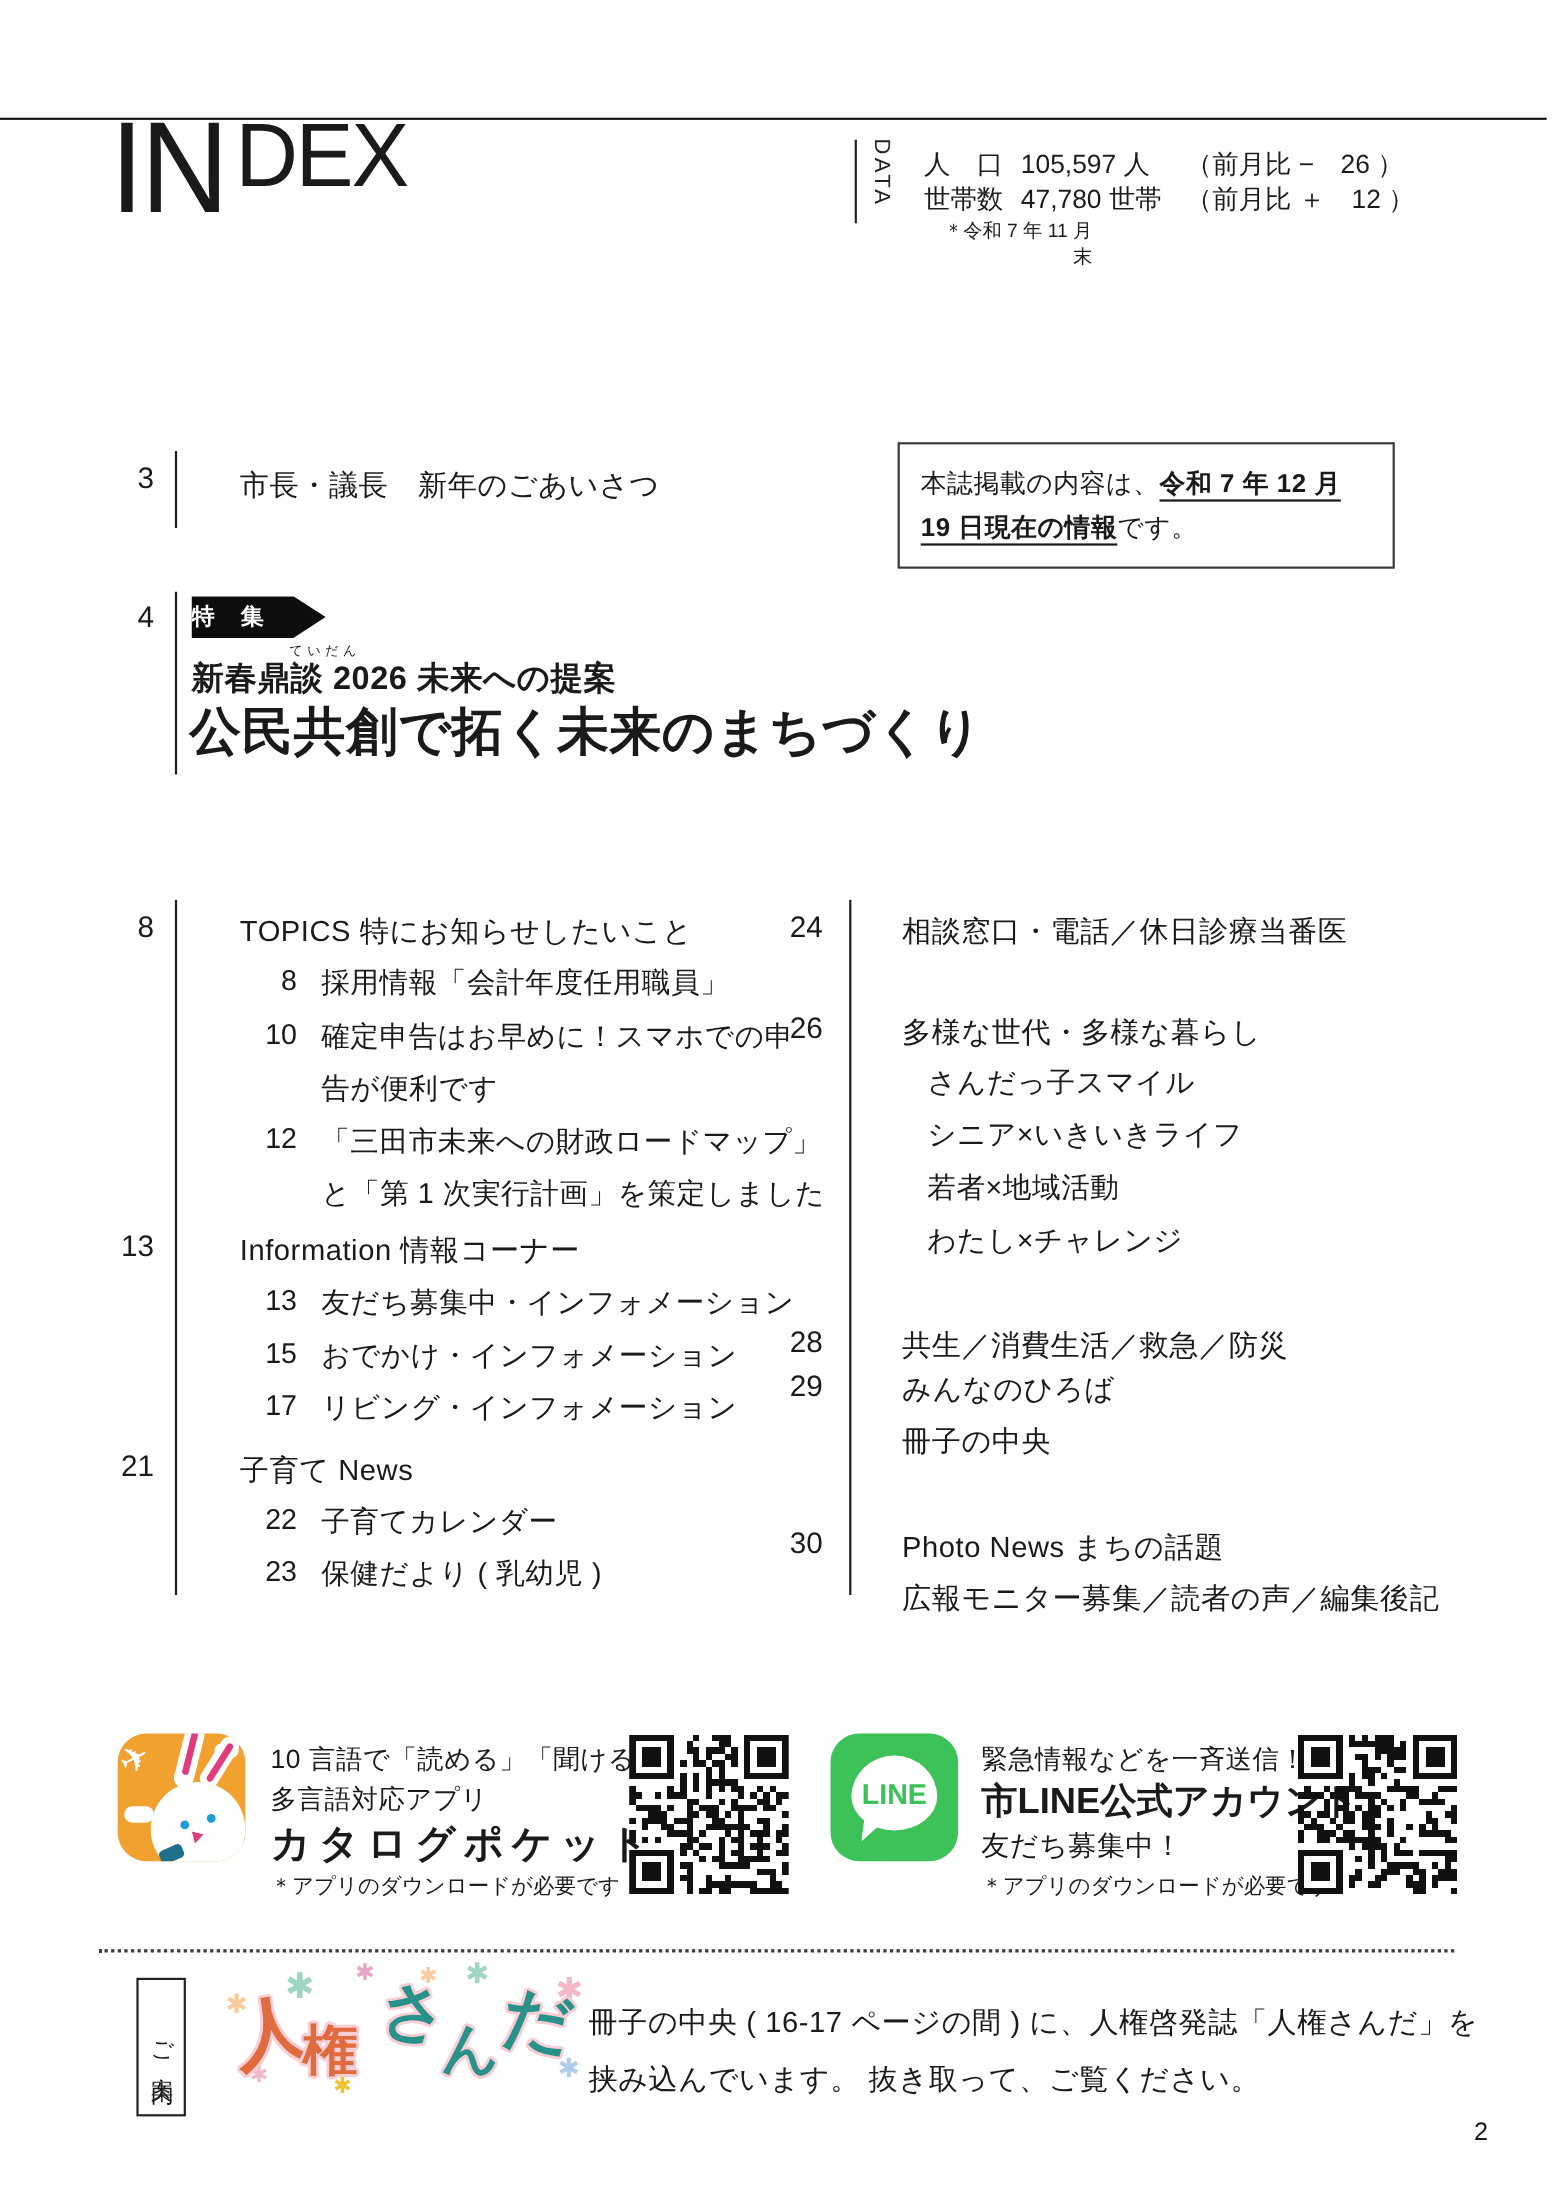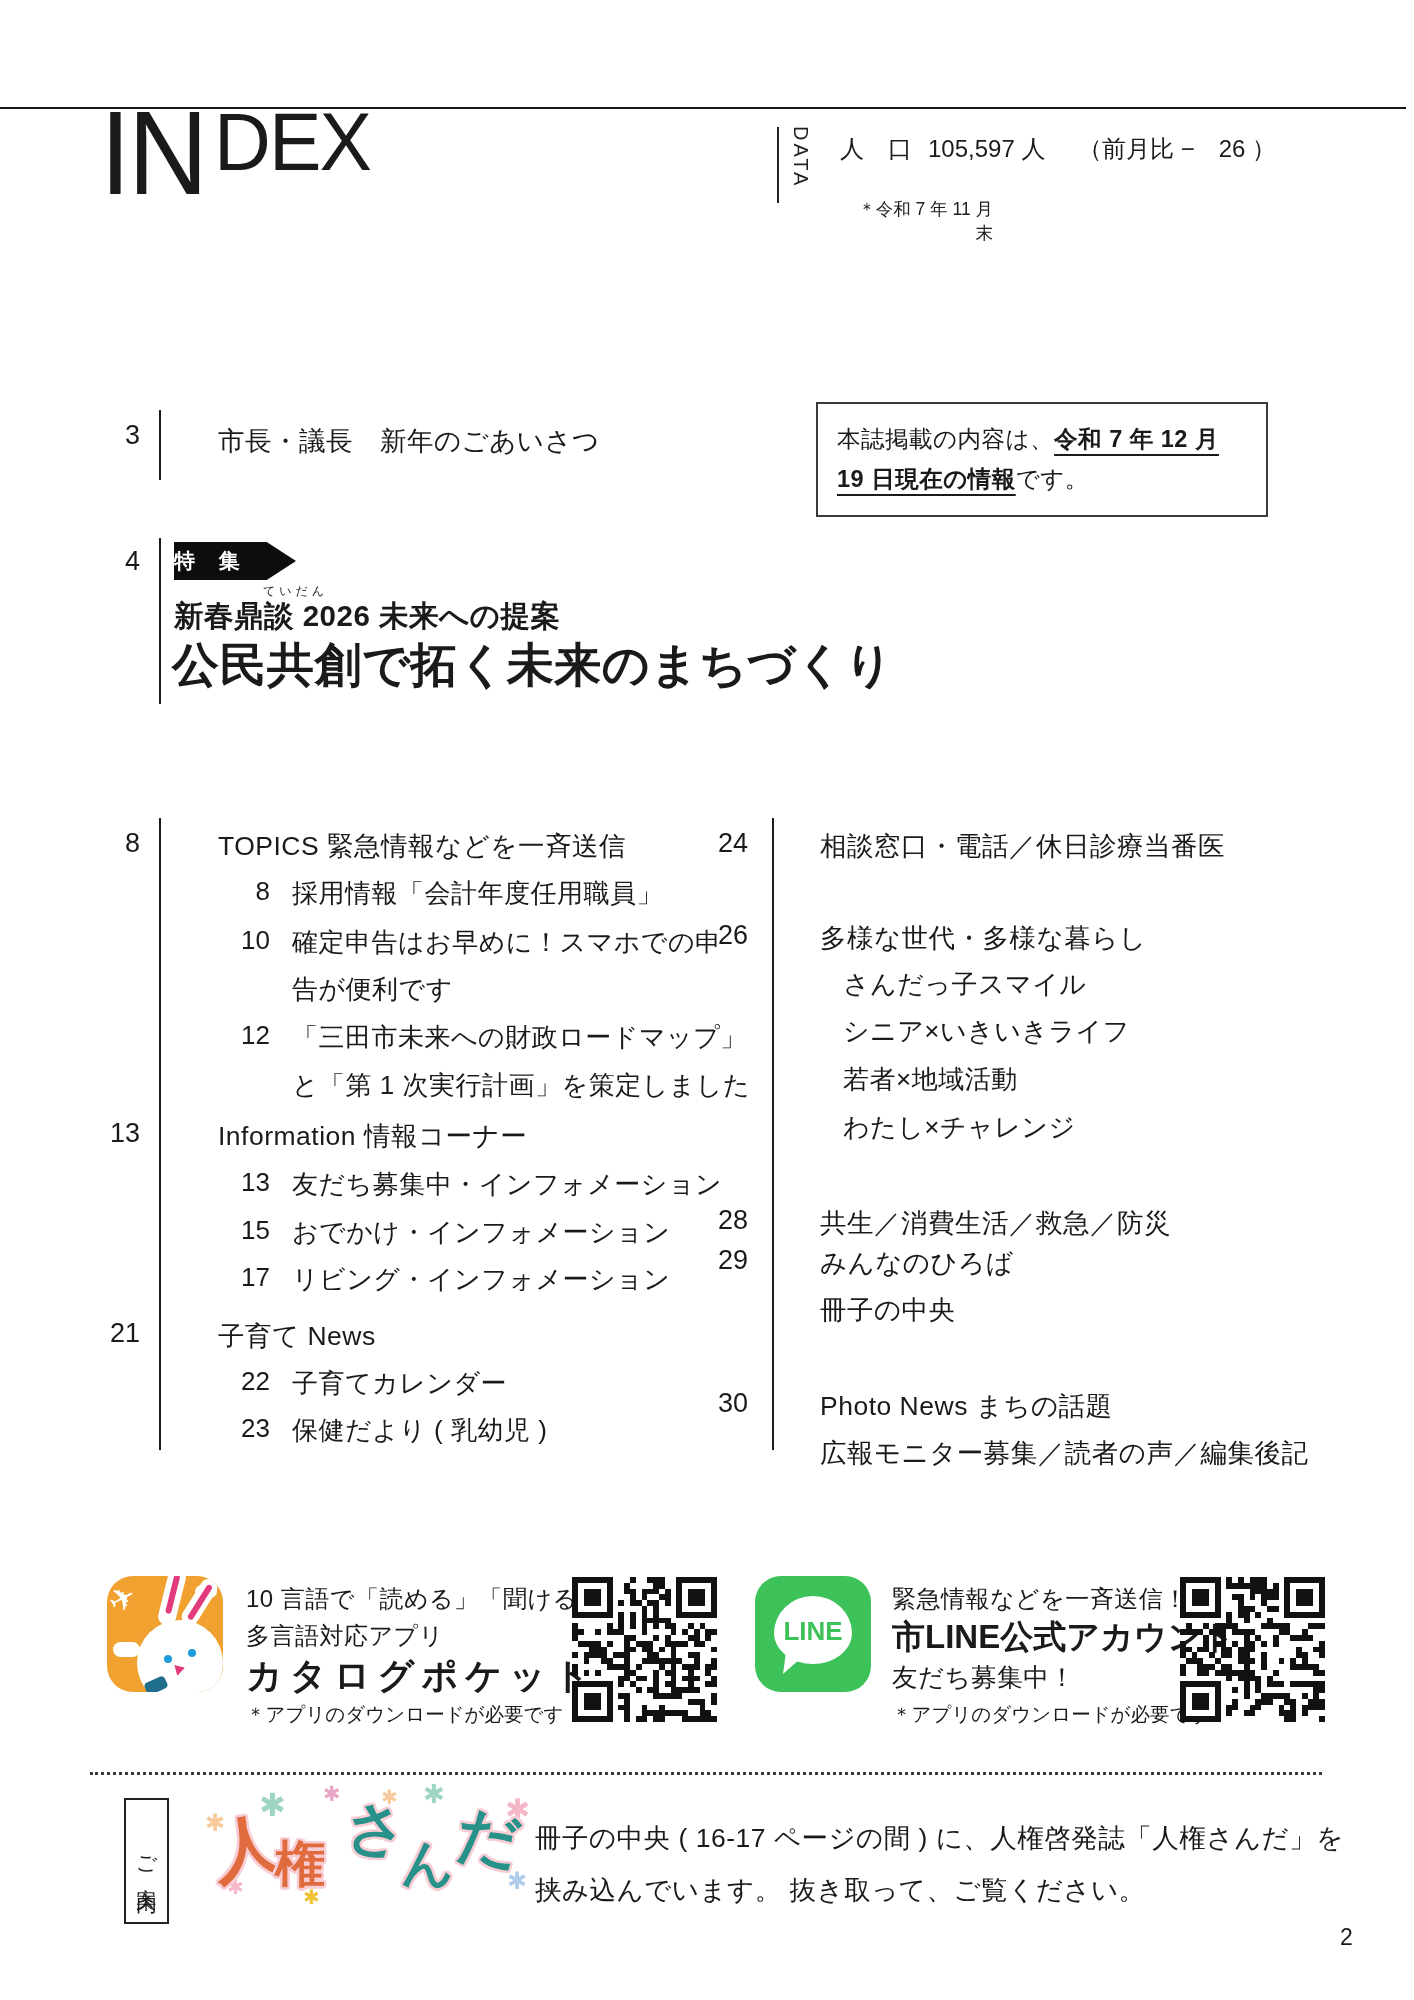--- a/index.html
+++ b/index.html
@@ -81,20 +81,25 @@
   <div class="logo-in">IN</div>
   <div class="logo-dex">DEX</div>
 
   <div class="data-vline"></div>
   <div class="data-label">DATA</div>
   <div class="stat-row" style="top:133px">
     <span class="stat-label">人　口</span>
     <span class="stat-value">105,597 人</span>
     <span class="stat-change">（前月比 −　26 ）</span>
   </div>
+  <div class="stat-row" style="top:165px">
+    <span class="stat-label">世帯数</span>
+    <span class="stat-value">47,780 世帯</span>
+    <span class="stat-change">（前月比 ＋　12 ）</span>
+  </div>
   <div class="stat-note">＊令和 7 年 11 月末</div>
 
   <div class="num" style="top:420px">3</div>
   <div class="vline" style="left:159px;top:410px;height:70px"></div>
   <div class="toc-text" style="left:218px;top:423px">市長・議長　新年のごあいさつ</div>
 
   <div class="notice-box">
     <span>本誌掲載の内容は、</span><span class="notice-hl">令和 7 年 12 月 19 日現在の情報</span><span>です。</span>
   </div>
 
@@ -102,21 +107,21 @@
   <div class="vline" style="left:159px;top:538px;height:166px"></div>
   <div class="feature-tag">
       <span>特 集</span>
     </div>
   <div class="furigana">ていだん</div>
   <div class="feature-sub">新春鼎談 2026 未来への提案</div>
   <div class="feature-title">公民共創で拓く未来のまちづくり</div>
 
   <div class="vline" style="left:159px;top:818px;height:632px"></div>
   <div class="num" style="top:828px">8</div>
-  <div class="toc-text" style="left:218px;top:828px">TOPICS 緊急情報などを一斉送信</div>
+  <div class="toc-text" style="left:218px;top:828px">TOPICS 特にお知らせしたいこと</div>
   <div class="sub-num-l" style="top:876px">8</div>
   <div class="sub-text-l" style="top:876px">採用情報「会計年度任用職員」</div>
   <div class="sub-num-l" style="top:925px">10</div>
   <div class="sub-text-l" style="top:925px">確定申告はお早めに！スマホでの申</div>
   <div class="sub-text-l" style="top:972px">告が便利です</div>
   <div class="sub-num-l" style="top:1020px">12</div>
   <div class="sub-text-l" style="top:1020px">「三田市未来への財政ロードマップ」</div>
   <div class="sub-text-l" style="top:1068px">と「第 1 次実行計画」を策定しました</div>
   <div class="num" style="top:1118px">13</div>
   <div class="toc-text" style="left:218px;top:1118px">Information 情報コーナー</div>

